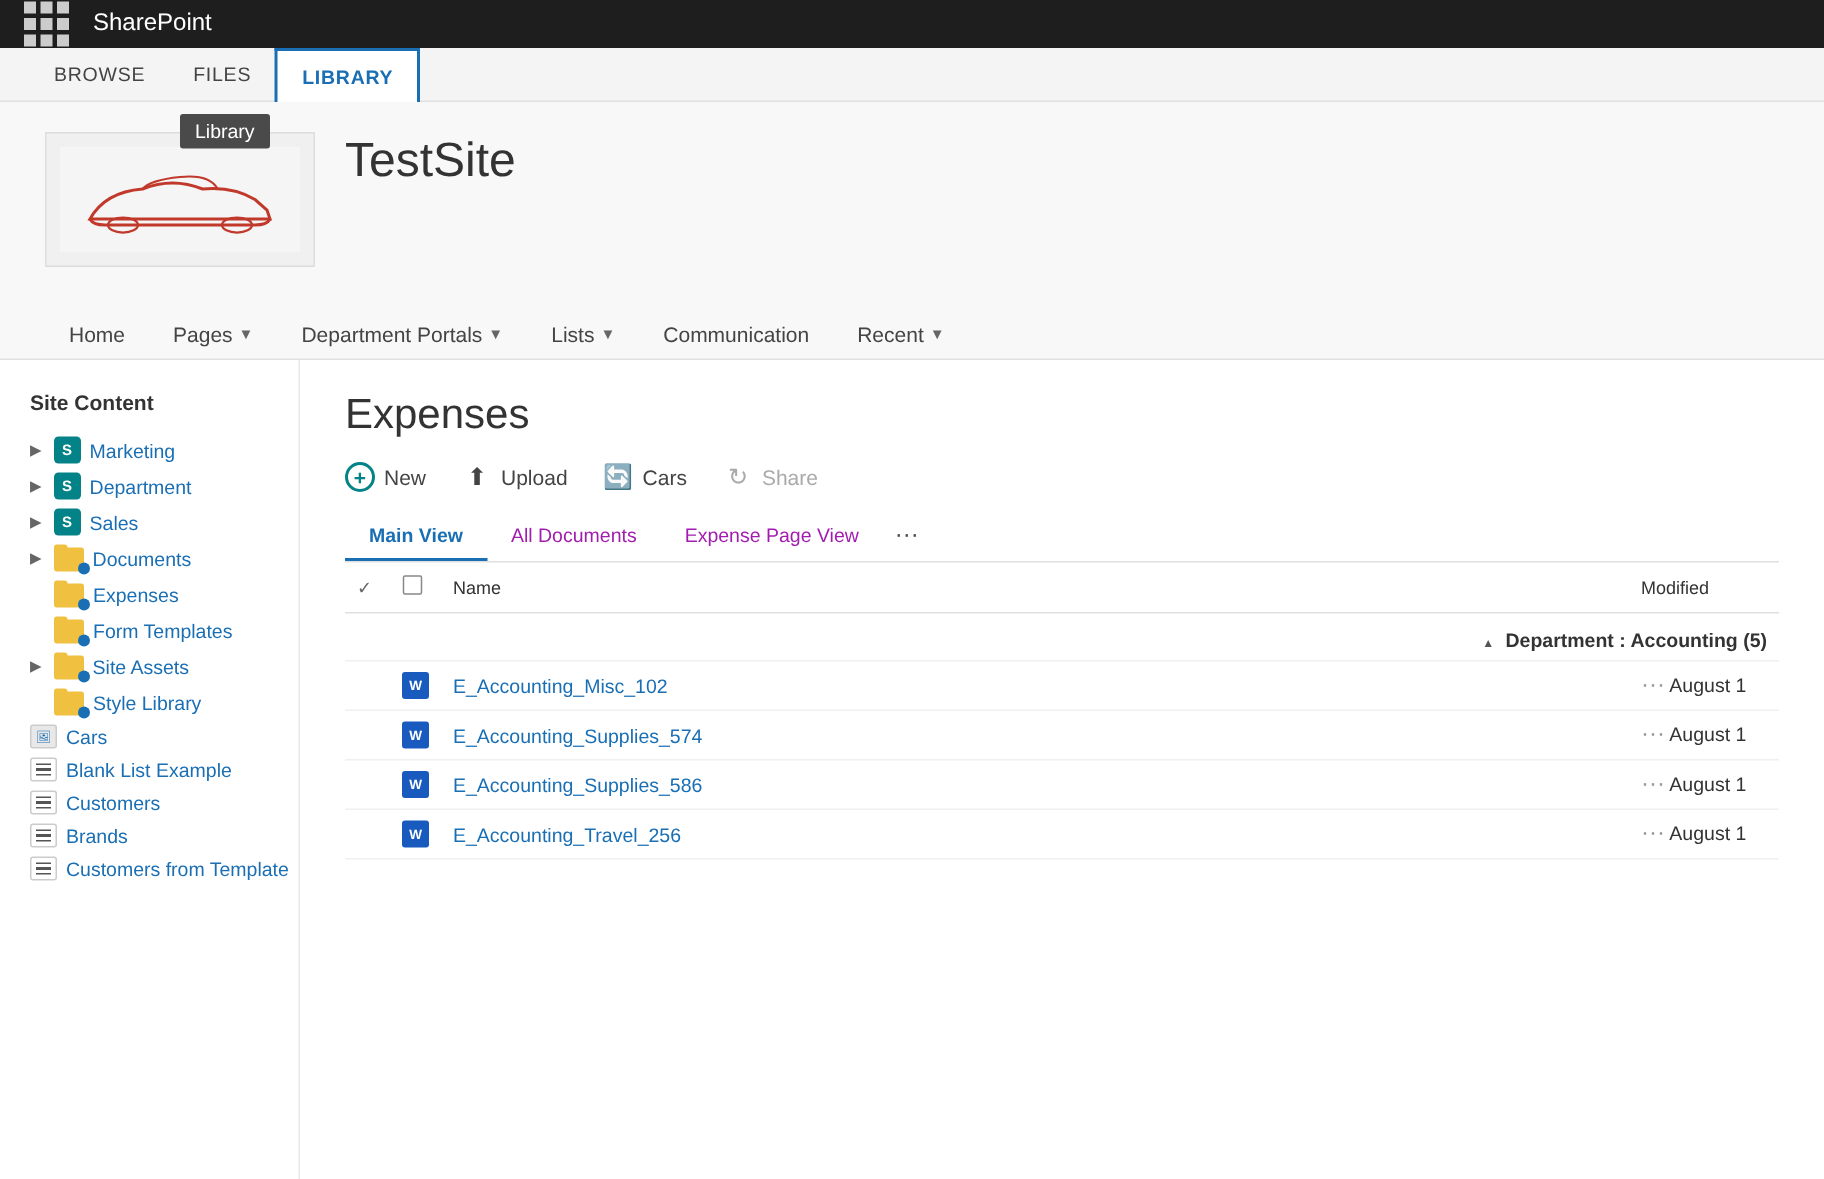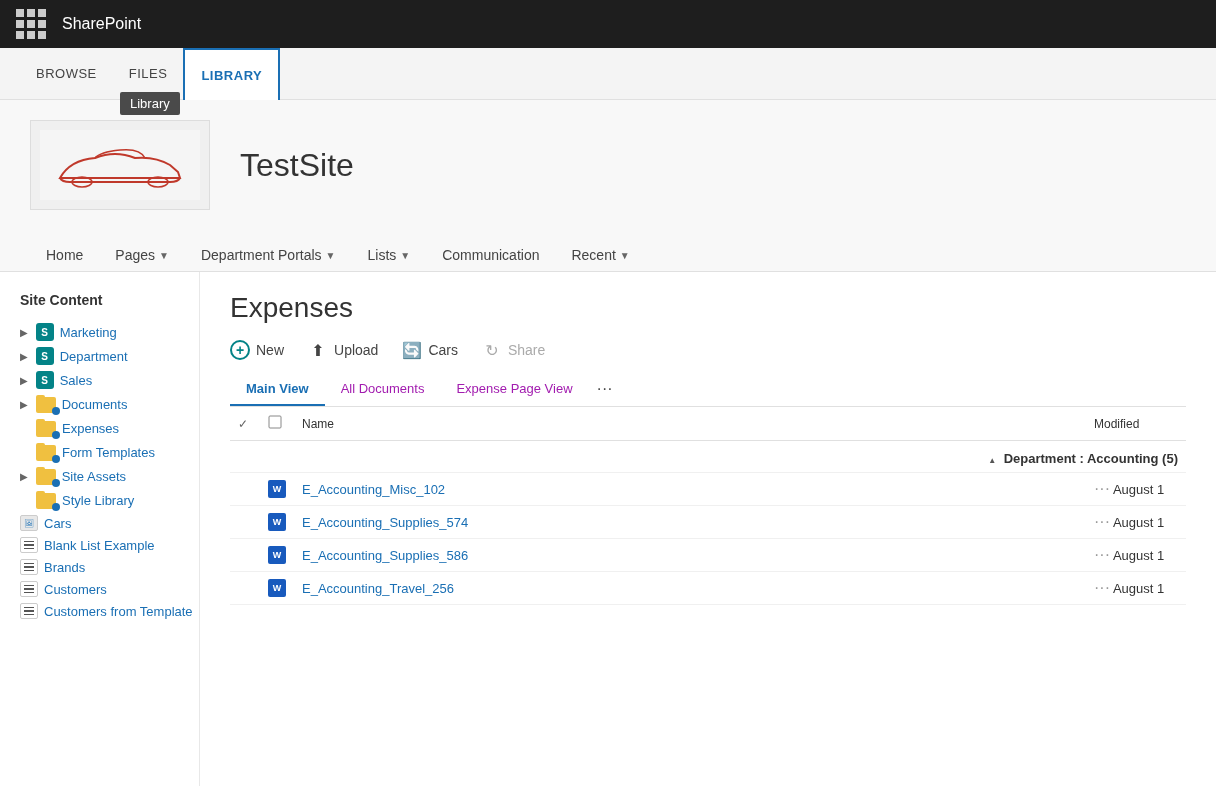--- a/index.html
+++ b/index.html
@@ -1,21 +1,21 @@
 <!DOCTYPE html>
 <html><head>
   <meta charset="utf-8">
   <style>
     * { margin: 0; padding: 0; box-sizing: border-box; }
     body { font-family: 'Segoe UI', Arial, sans-serif; font-size: 14px; background: #fff; width: 1216px; height: 786px; overflow: hidden; }
 
     
     .top-bar {
       background: #1e1e1e;
-      height: 48px;
+      height: 32px;
       display: flex;
       align-items: center;
       padding: 0 16px;
       gap: 16px;
     }
     .top-bar-grid {
       display: grid;
       grid-template-columns: repeat(3,8px);
       grid-template-rows: repeat(3,8px);
       gap: 3px;
@@ -28,21 +28,21 @@
     .top-bar-title {
       color: #fff;
       font-size: 16px;
       font-weight: 400;
     }
 
     
     .ribbon {
       background: #f4f4f4;
       border-bottom: 1px solid #e0e0e0;
-      height: 52px;
+      height: 36px;
       display: flex;
       align-items: stretch;
       padding: 0 20px;
       position: relative;
     }
     .ribbon-tab {
       padding: 0 16px;
       display: flex;
       align-items: center;
       font-size: 13px;
@@ -75,23 +75,22 @@
     }
 
     
     .site-header {
       background: #f8f8f8;
       padding: 20px 0 0 0;
       border-bottom: 1px solid #e0e0e0;
     }
     .site-header-inner {
       display: flex;
-      align-items: center;
       padding: 0 30px;
-      gap: 30px;
+      gap: 20px;
     }
     .site-logo {
       width: 180px;
       height: 90px;
       background: #f0f0f0;
       border: 1px solid #ddd;
       display: flex;
       align-items: center;
       justify-content: center;
       overflow: hidden;
@@ -472,32 +471,32 @@
     </div>
 
     <div class="sidebar-item">
       <span class="icon-list">
         <span class="icon-list-lines">
             <span class="icon-list-line"></span>
             <span class="icon-list-line"></span>
             <span class="icon-list-line"></span>
           </span>
       </span>
-      <span>Brands</span>
+      <span>Customers</span>
     </div>
 
     <div class="sidebar-item">
       <span class="icon-list">
         <span class="icon-list-lines">
             <span class="icon-list-line"></span>
             <span class="icon-list-line"></span>
             <span class="icon-list-line"></span>
           </span>
       </span>
-      <span>Customers</span>
+      <span>Brands</span>
     </div>
 
     <div class="sidebar-item">
       <span class="icon-list">
         <span class="icon-list-lines">
             <span class="icon-list-line"></span>
             <span class="icon-list-line"></span>
             <span class="icon-list-line"></span>
           </span>
       </span>

